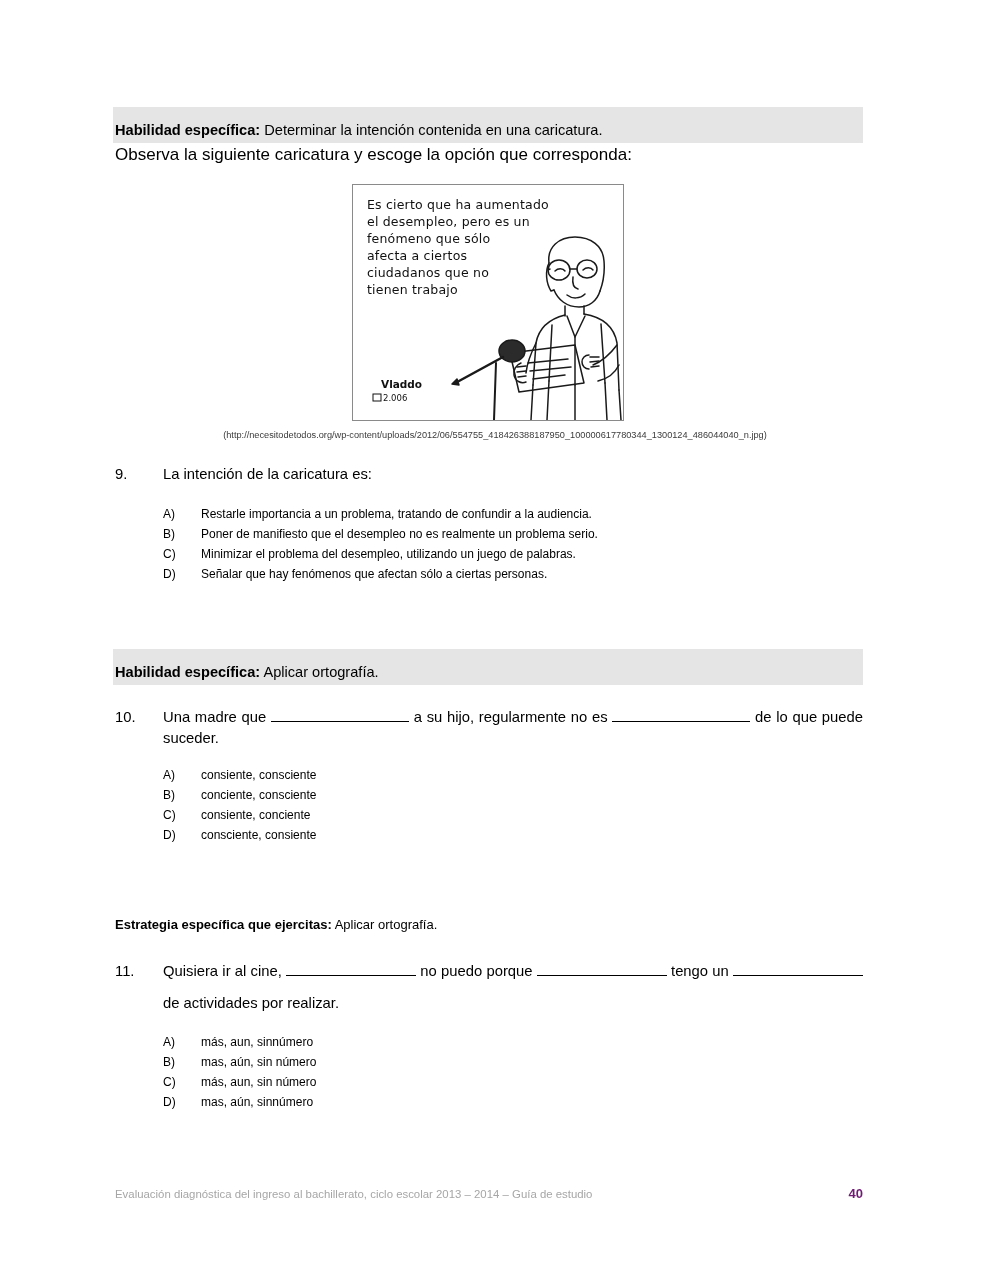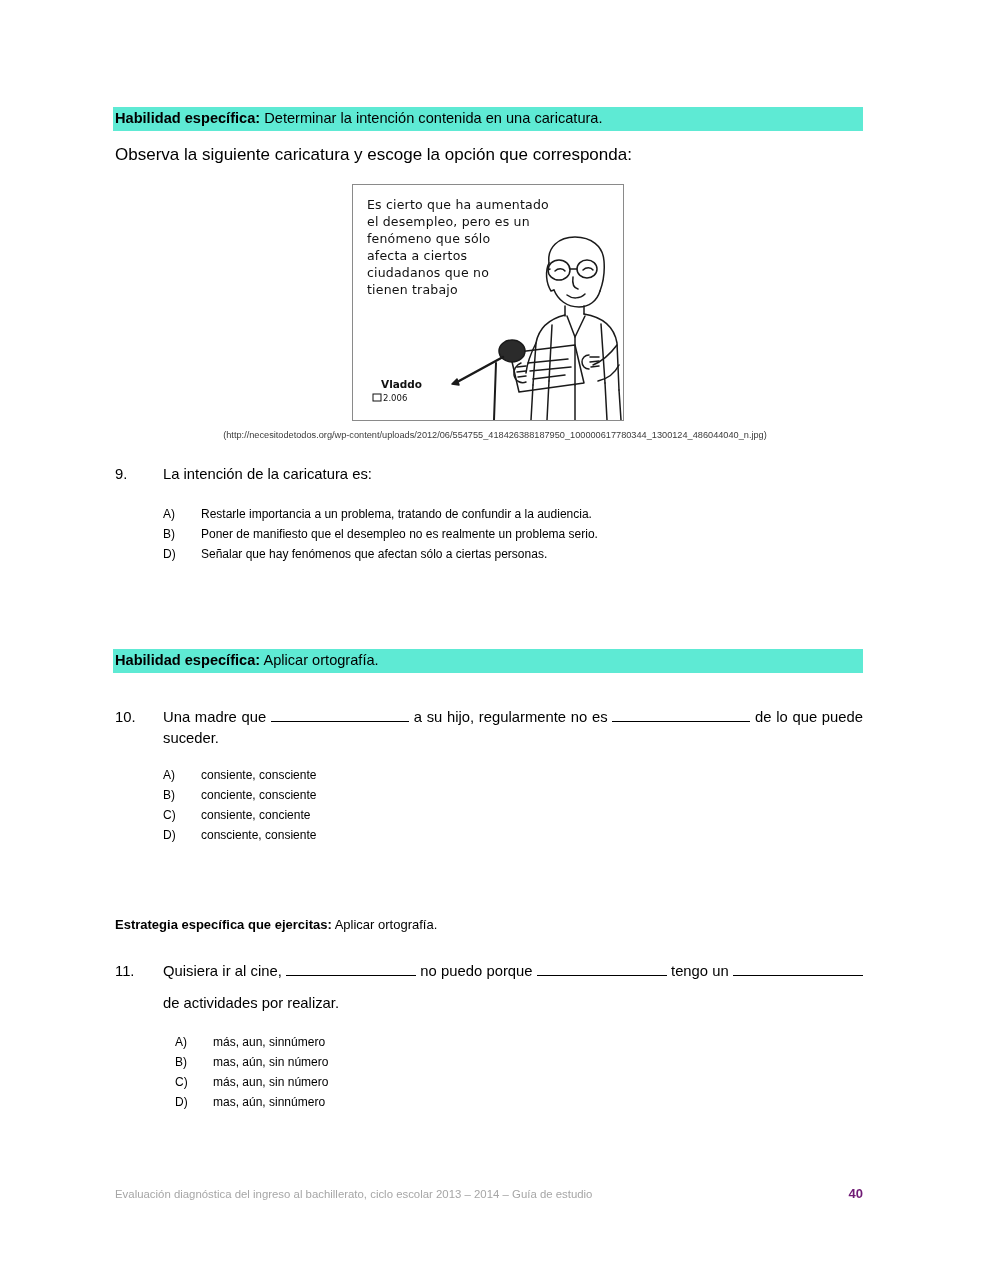--- a/index.html
+++ b/index.html
@@ -20,24 +20,24 @@
     position: absolute;
     left: 0; top: 0;
     width: 990px;
     height: 1280px;
   }
 
   .skill-bar {
     position: absolute;
     left: 113px;
     width: 750px;
-    background: #5eead4;
+    background: #e5e5e5;
     font-size: 14.6px;
     line-height: 22px;
-    padding: 0 0 2px 2px;
+    padding: 12px 0 2px 2px;
     box-sizing: border-box;
     white-space: nowrap;
   }
   .skill-bar .lbl { font-weight: bold; }
 
   .strategy-head {
     position: absolute;
     left: 115px;
     font-size: 13px;
     line-height: 20px;
@@ -232,20 +232,23 @@
   </div>
 
   <div class="options" style="left:163px; top:504px; width:700px;">
     <div class="opt">
       <span class="ol">A)</span><span>Restarle importancia a un problema, tratando de confundir a la audiencia.</span>
     </div>
     <div class="opt">
       <span class="ol">B)</span><span>Poner de manifiesto que el desempleo no es realmente un problema serio.</span>
     </div>
     <div class="opt">
+      <span class="ol">C)</span><span>Minimizar el problema del desempleo, utilizando un juego de palabras.</span>
+    </div>
+    <div class="opt">
       <span class="ol">D)</span><span>Señalar que hay fenómenos que afectan sólo a ciertas personas.</span>
     </div>
   </div>
 
   <div class="skill-bar" style="top:649px;">
     <span class="lbl">Habilidad específica:</span><span> Aplicar ortografía.</span>
   </div>
 
   <div class="q q-just" style="left:115px; top:707px; width:748px; line-height:21px;">
     <span class="num">10.</span>
@@ -273,21 +276,21 @@
     <span class="lbl">Estrategia específica que ejercitas:</span><span> Aplicar ortografía.</span>
   </div>
 
   <div class="q q-just" style="left:115px; top:955px; width:748px; line-height:32px;">
     <span class="num">11.</span>
     <div class="body">
       <span>Quisiera ir al cine, </span><span class="blank" style="width:130px;"></span><span> no puedo porque </span><span class="blank" style="width:130px;"></span><span> tengo un </span><span class="blank" style="width:130px;"></span><span> de actividades por realizar.</span>
     </div>
   </div>
 
-  <div class="options" style="left:163px; top:1032px; width:700px;margin-left:12px;">
+  <div class="options" style="left:163px; top:1032px; width:700px;">
     <div class="opt">
       <span class="ol">A)</span><span>más, aun, sinnúmero</span>
     </div>
     <div class="opt">
       <span class="ol">B)</span><span>mas, aún, sin número</span>
     </div>
     <div class="opt">
       <span class="ol">C)</span><span>más, aun, sin número</span>
     </div>
     <div class="opt">

